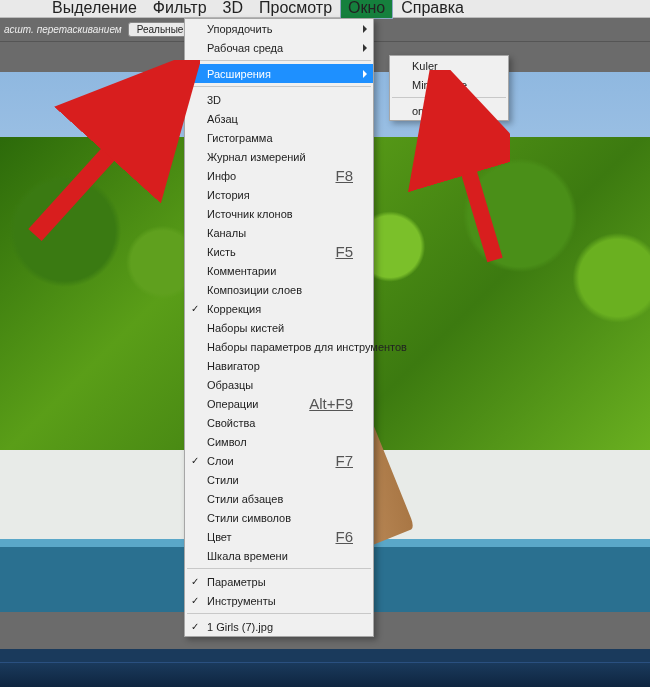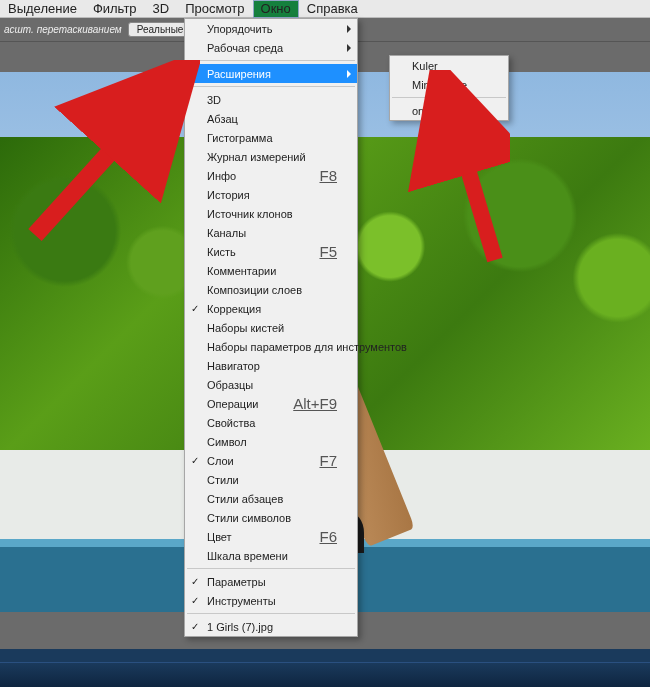--- a/index.html
+++ b/index.html
@@ -1,18 +1,18 @@
 <!DOCTYPE html>
 <html><head>
 <meta charset="utf-8">
 <style>
   * { box-sizing: border-box; margin: 0; padding: 0; font-family: "Segoe UI", Tahoma, sans-serif; }
   body { width: 650px; height: 687px; overflow: hidden; background: #1a3a5c; position: relative; }
   .app { position: absolute; top: 0; left: 0; width: 650px; height: 649px; background: #6b6b6b; }
-  .menubar { height: 18px; background: #e9e9e9; display: flex; align-items: center; font-size: 13px; color: #222; border-bottom: 1px solid #bbb; }
+  .menubar { height: 18px; background: #e9e9e9; display: flex; align-items: center; font-size: 16px; color: #222; border-bottom: 1px solid #bbb; padding-left: 44px; }
   .menubar span { padding: 1px 8px 2px 8px; cursor: default; }
   .menubar span.active { background: #15803d; border: 1px solid #8fa6c5; padding: 0 7px 1px 7px; }
   .toolbar { height: 24px; background: #6b6b6b; display: flex; align-items: center; font-size: 10px; gap: 6px; padding-left: 4px; border-bottom: 1px solid #555; }
   .toolbar-label { color: #eee; font-style: italic; }
   .toolbar-btn { background: #eaeaea; border: 1px solid #888; border-radius: 3px; padding: 1px 8px; font-size: 10px; color: #222; }
   .doc-area { position: absolute; top: 42px; left: 0; right: 0; bottom: 0; background: #6b6b6b; }
   .canvas { position: absolute; top: 30px; left: 0; width: 650px; height: 540px; overflow: hidden; }
   .photo { width: 100%; height: 100%; position: relative; }
   .sky { position: absolute; top: 0; left: 0; right: 0; height: 30%; background: linear-gradient(#8fb8e0,#a8c8e8); }
   .foliage { position: absolute; top: 12%; left: 0; right: 0; height: 58%;
@@ -28,21 +28,21 @@
   .pool-edge { position: absolute; bottom: 0; left: 0; right: 0; height: 30%; background: linear-gradient(#e8ebe8 0 55%,#5aa7c8 55% 60%,#2a7090 60%); }
   .legs { position: absolute; bottom: 12%; left: 20%; width: 60%; height: 55%; }
   .leg1 { position: absolute; width: 14%; height: 95%; left: 30%; bottom: 0; background: linear-gradient(100deg,#d8a878,#b8844c); border-radius: 40% 40% 8% 8%/20% 20% 4% 4%; transform: rotate(10deg); }
   .leg2 { position: absolute; width: 13%; height: 88%; left: 48%; bottom: 0; background: linear-gradient(100deg,#c89866,#a87644); border-radius: 40% 40% 8% 8%/20% 20% 4% 4%; transform: rotate(-22deg); }
   .heel { position: absolute; width: 8%; height: 14%; background: #1a1a1a; border-radius: 20% 50% 0 0; }
   .heel.a { left: 24%; bottom: -2%; }
   .heel.b { left: 52%; bottom: -2%; }
 
   
   .menu { position: absolute; background: #f0f0f0; border: 1px solid #a6a6a6; box-shadow: 3px 3px 6px rgba(0,0,0,0.3); font-size: 11px; color: #222; }
-  .menu-main { top: 18px; left: 184px; width: 174px; text-align: right; }
+  .menu-main { top: 18px; left: 184px; width: 190px; text-align: right; }
   .menu-item { display: flex; align-items: center; height: 19px; padding: 0 20px 0 22px; position: relative; white-space: nowrap; }
   .menu-item.highlight { background: #1e90ff; color: #fff; }
   .menu-item.highlight .arrow { border-left-color: #fff; }
   .menu-item .check { position: absolute; left: 6px; font-size: 10px; }
   .menu-item .shortcut { margin-left: auto; color: #555; font-size: 15px; text-decoration: underline; }
   .menu-item .arrow { position: absolute; right: 6px; width: 0; height: 0; border-top: 4px solid transparent; border-bottom: 4px solid transparent; border-left: 4px solid #333; }
   .menu-sep { height: 1px; margin: 3px 2px; background: #c8c8c8; }
   .menu-sub { top: 55px; left: 389px; width: 120px; }
 
   

